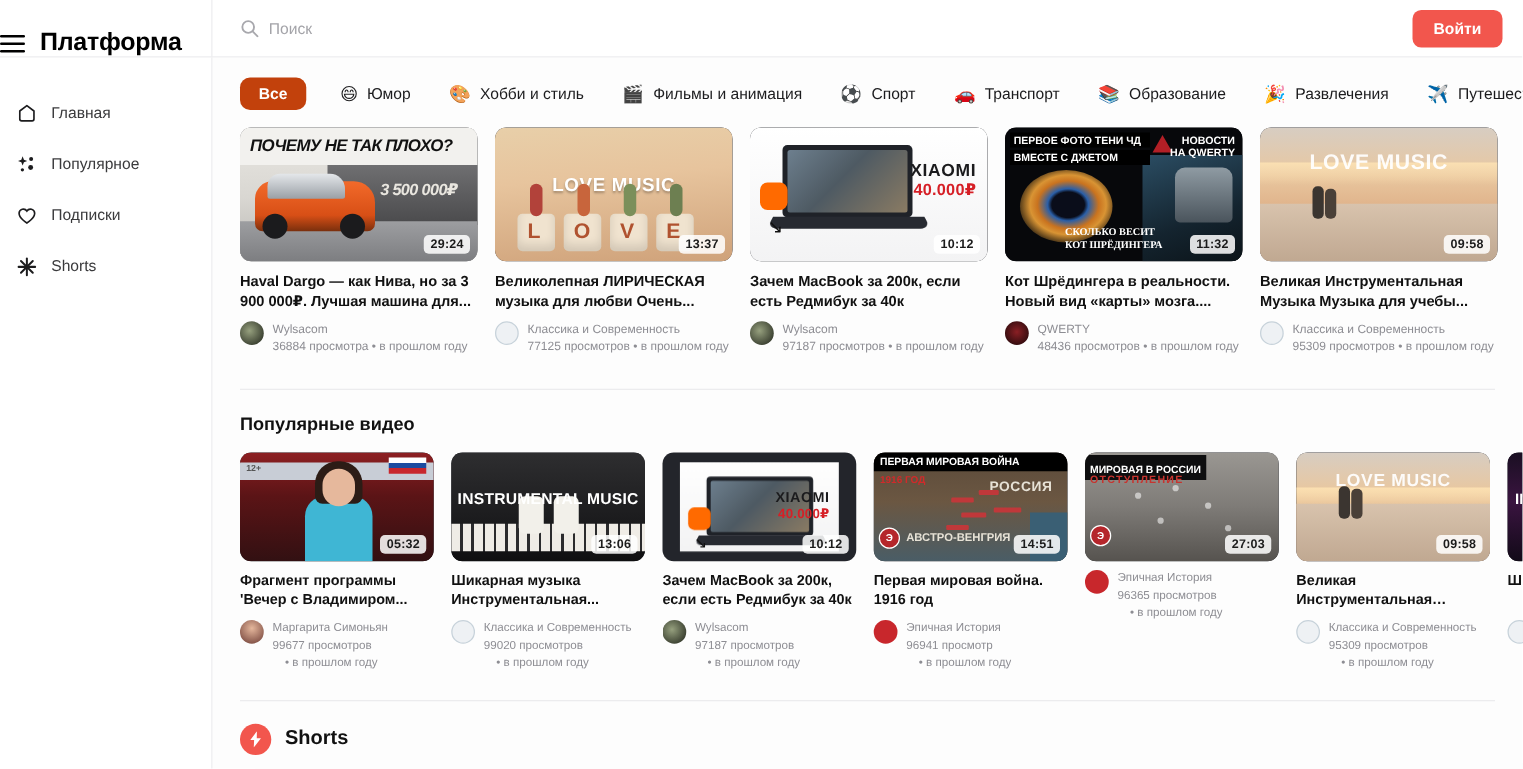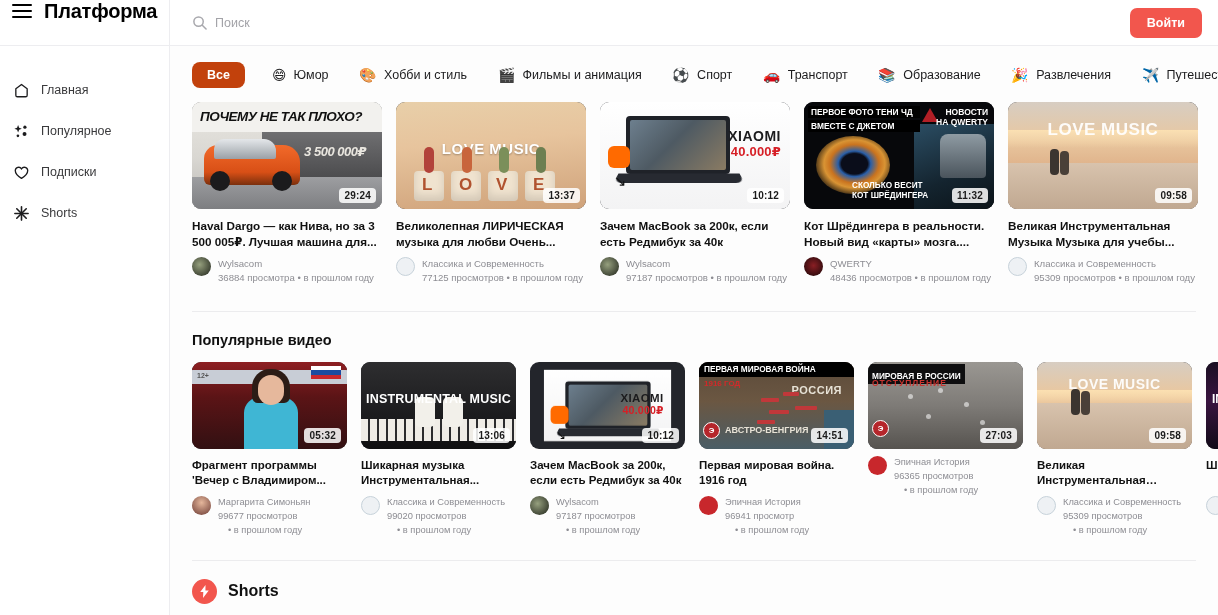--- a/index.html
+++ b/index.html
@@ -17,22 +17,21 @@
   .header {
     position: absolute; top: 0; left: 0;
     width: 1218px; height: 46px;
     background: #fff;
     border-bottom: 1px solid #ededf0;
     display: flex; align-items: center;
     z-index: 20;
   }
   .hdr-left {
     width: 170px; height: 46px;
-    display: flex; align-items: flex-start;
-    padding-left: 12px;
+    display: flex; align-items: flex-end;
     border-right: 1px solid #ededf0;
     flex: 0 0 170px;
   }
   .burger {
     width: 22px; height: 22px;
     display: flex; flex-direction: column; justify-content: center;
     gap: 4px; cursor: pointer; margin-right: 10px;
   }
   .burger span { display: block; height: 2px; background: #000; border-radius: 1px; }
   .burger span:nth-child(1) { width: 20px; }
@@ -226,21 +225,21 @@
   .t4 .tl { position:absolute; left:4px; top:4px; width:112px; }
   .t4 .tl i { display:block; font-style:normal; background:#000; color:#fff; font-size:8.4px; font-weight:800; padding:1px 3px; margin-bottom:2px; white-space:nowrap;}
   .t4 .bh { position:absolute; left:12px; top:34px; width:74px; height:58px; border-radius:50%;
      background: radial-gradient(ellipse at 52% 48%, #0a0d1a 0 24%, #2a5fa8 30%, #c9731f 45%, #d99434 56%, #3a2a14 74%, #0a0a0d 100%); }
   .t4 .rt { position:absolute; right:0; top:22px; width:80px; bottom:0; background:linear-gradient(160deg,#2b4d63,#14242f 60%,#0b1318); }
   .t4 .cat { position:absolute; right:8px; top:32px; width:46px; height:44px; background:linear-gradient(180deg,#8f9ba3,#4a545c); border-radius:8px 8px 4px 4px; }
   .t4 .nw { position:absolute; right:6px; top:5px; text-align:right; }
   .t4 .nw b { display:block; color:#fff; font-size:8.5px; font-weight:800; line-height:1.2; }
   .t4 .tri { position:absolute; right:56px; top:6px; width:0;height:0; border-left:8px solid transparent;border-right:8px solid transparent;border-bottom:14px solid #b21f26;}
   .t4 .bt { position:absolute; left:48px; bottom:8px; }
-  .t4 .bt i { display:block; font-style:normal; color:#fff; font-size:8.2px; font-weight:800; line-height:1.25; white-space:nowrap;}
+  .t4 .bt i { display:block; font-style:normal; color:#fff; font-size:8.2px; font-weight:800; line-height:1.25; white-space:nowrap;font-family:Liberation Serif, serif;}
 
   
   .p1 { background: linear-gradient(180deg,#8d1f22 0%,#5b1416 40%,#321012 100%); }
   .p1 .top { position:absolute; left:0; right:0; top:8px; height:14px; background:#c8cdd6; }
   .p1 .age { position:absolute; left:5px; top:10px; font-size:7px; color:#555; font-weight:700;}
   .p1 .flag { position:absolute; right:6px; top:4px; width:30px; height:13px; background:linear-gradient(180deg,#fff 33%,#1b4ba0 33% 66%,#c8272d 66%);}
   .p1 .per { position:absolute; left:52px; bottom:0; width:54px; height:52px; background:#3fb6d4; border-radius:16px 16px 0 0;}
   .p1 .face { position:absolute; left:66px; bottom:44px; width:26px; height:30px; background:#e6b89c; border-radius:13px;}
   .p1 .hair { position:absolute; left:60px; bottom:46px; width:38px; height:34px; background:#2c1c16; border-radius:18px 18px 6px 6px;}
 
@@ -385,21 +384,21 @@
           <div class="road"></div>
           <div class="hl">ПОЧЕМУ НЕ ТАК ПЛОХО?</div>
           <div class="price">3 500 000₽</div>
           <div class="car"></div>
             <div class="cab"></div>
             <div class="wh1"></div>
             <div class="wh2"></div>
         </div>
         <div class="dur">29:24</div>
       </div>
-      <div class="vtitle">Haval Dargo — как Нива, но за 3 500 005₽. Лучшая машина для...</div>
+      <div class="vtitle">Haval Dargo — как Нива, но за 3 900 000₽. Лучшая машина для...</div>
       <div class="vmeta">
         <div class="avatar" style="background:radial-gradient(circle at 40% 40%,#96a07e,#1d2118);"></div>
         <div class="vmeta-txt">
           <div class="vchan">Wylsacom</div>
           <div class="vstats">36884 просмотра • в прошлом году</div>
         </div>
       </div>
     </div>
 
     <div class="vcard">

